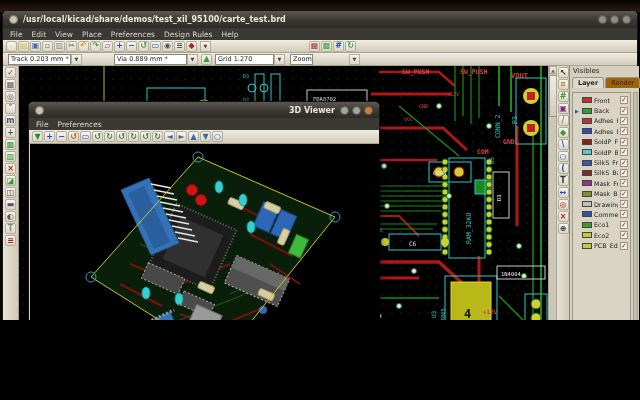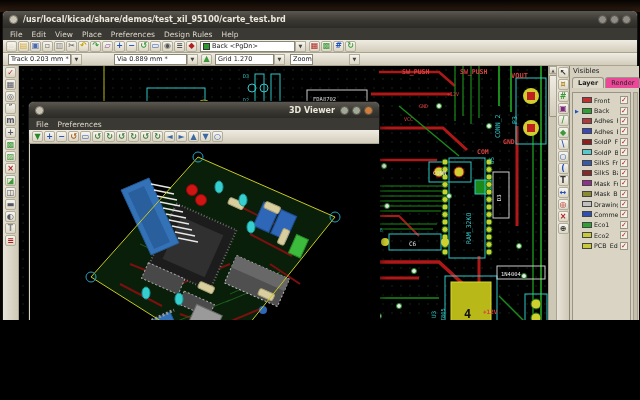--- a/index.html
+++ b/index.html
@@ -44,21 +44,21 @@
   .scroll-v{position:absolute;width:8px;background:#cdc7b5;border-left:1px solid #a9a492;box-sizing:border-box;}
   .scroll-h{position:absolute;height:9px;background:#cdc7b5;border-top:1px solid #a9a492;box-sizing:border-box;}
   .sarrow{position:absolute;background:linear-gradient(#f0ede3,#d6d0be);border:1px solid #a9a492;
           box-sizing:border-box;font-size:4px;color:#555;display:flex;align-items:center;justify-content:center;}
   .sthumb{position:absolute;background:linear-gradient(#efece2,#d2ccba);border:1px solid #9a9486;box-sizing:border-box;border-radius:1px;}
 
   
   .panel{position:absolute;background:#d4cfbf;border-left:1px solid #8a8676;box-sizing:border-box;}
   .panel-title{font-size:7px;color:#222;padding:1px 3px;}
   .tabs{display:flex;gap:1px;padding:0 2px;align-items:flex-end;height:12px;}
-  .tab{font-size:6.5px;color:#222;padding:1px 5px;background:#ec4899;border:1px solid #9a9486;
+  .tab{font-size:6.5px;color:#222;padding:1px 5px;background:#a16207;border:1px solid #9a9486;
        border-bottom:none;border-radius:3px 3px 0 0;}
   .tab.active{background:#ded9c9;font-weight:bold;}
   .layerlist{position:absolute;left:2px;right:8px;top:26px;bottom:4px;border:1px solid #9a9486;
              background:#d9d4c4;padding:2px 1px;box-sizing:border-box;}
   .lrow{display:flex;align-items:center;height:10.4px;font-size:6.3px;color:#1a1a1a;gap:2px;padding:0 1px;}
   .lptr{width:5px;font-size:5px;color:#2050c0;flex:0 0 5px;}
   .lsw{width:10px;height:6px;flex:0 0 10px;border:1px solid #444;box-sizing:border-box;background:#888;}
   .lname{white-space:nowrap;overflow:hidden;flex:1;}
   .lchk{width:8px;height:8px;flex:0 0 8px;background:#f2efe4;border:1px solid #9a9486;box-sizing:border-box;
         color:#b02020;font-size:7px;line-height:6px;text-align:center;font-weight:bold;}
@@ -140,24 +140,20 @@
         <span class="icon-btn">
           <b style="color: rgb(85, 85, 85);">◉</b>
         </span>
         <span class="icon-btn">
           <b style="color: rgb(85, 85, 85);">≡</b>
         </span>
         <span class="icon-btn">
           <b style="color: rgb(176, 32, 32);">◆</b>
         </span>
       <span class="combo" style="width:106px;">
-        <span class="box" style="flex:1;">
-          <span class="swatch-sq" style="background: rgb(45, 154, 45);"></span>
-          <span>Back &lt;PgDn&gt;</span>
-        </span>
         <span class="drop">▼</span>
       </span>
       <span class="icon-btn">
           <b style="color: rgb(176, 32, 32);">▦</b>
         </span>
         <span class="icon-btn">
           <b style="color: rgb(58, 154, 58);">▩</b>
         </span>
         <span class="icon-btn">
           <b style="color: rgb(32, 80, 192);">#</b>

